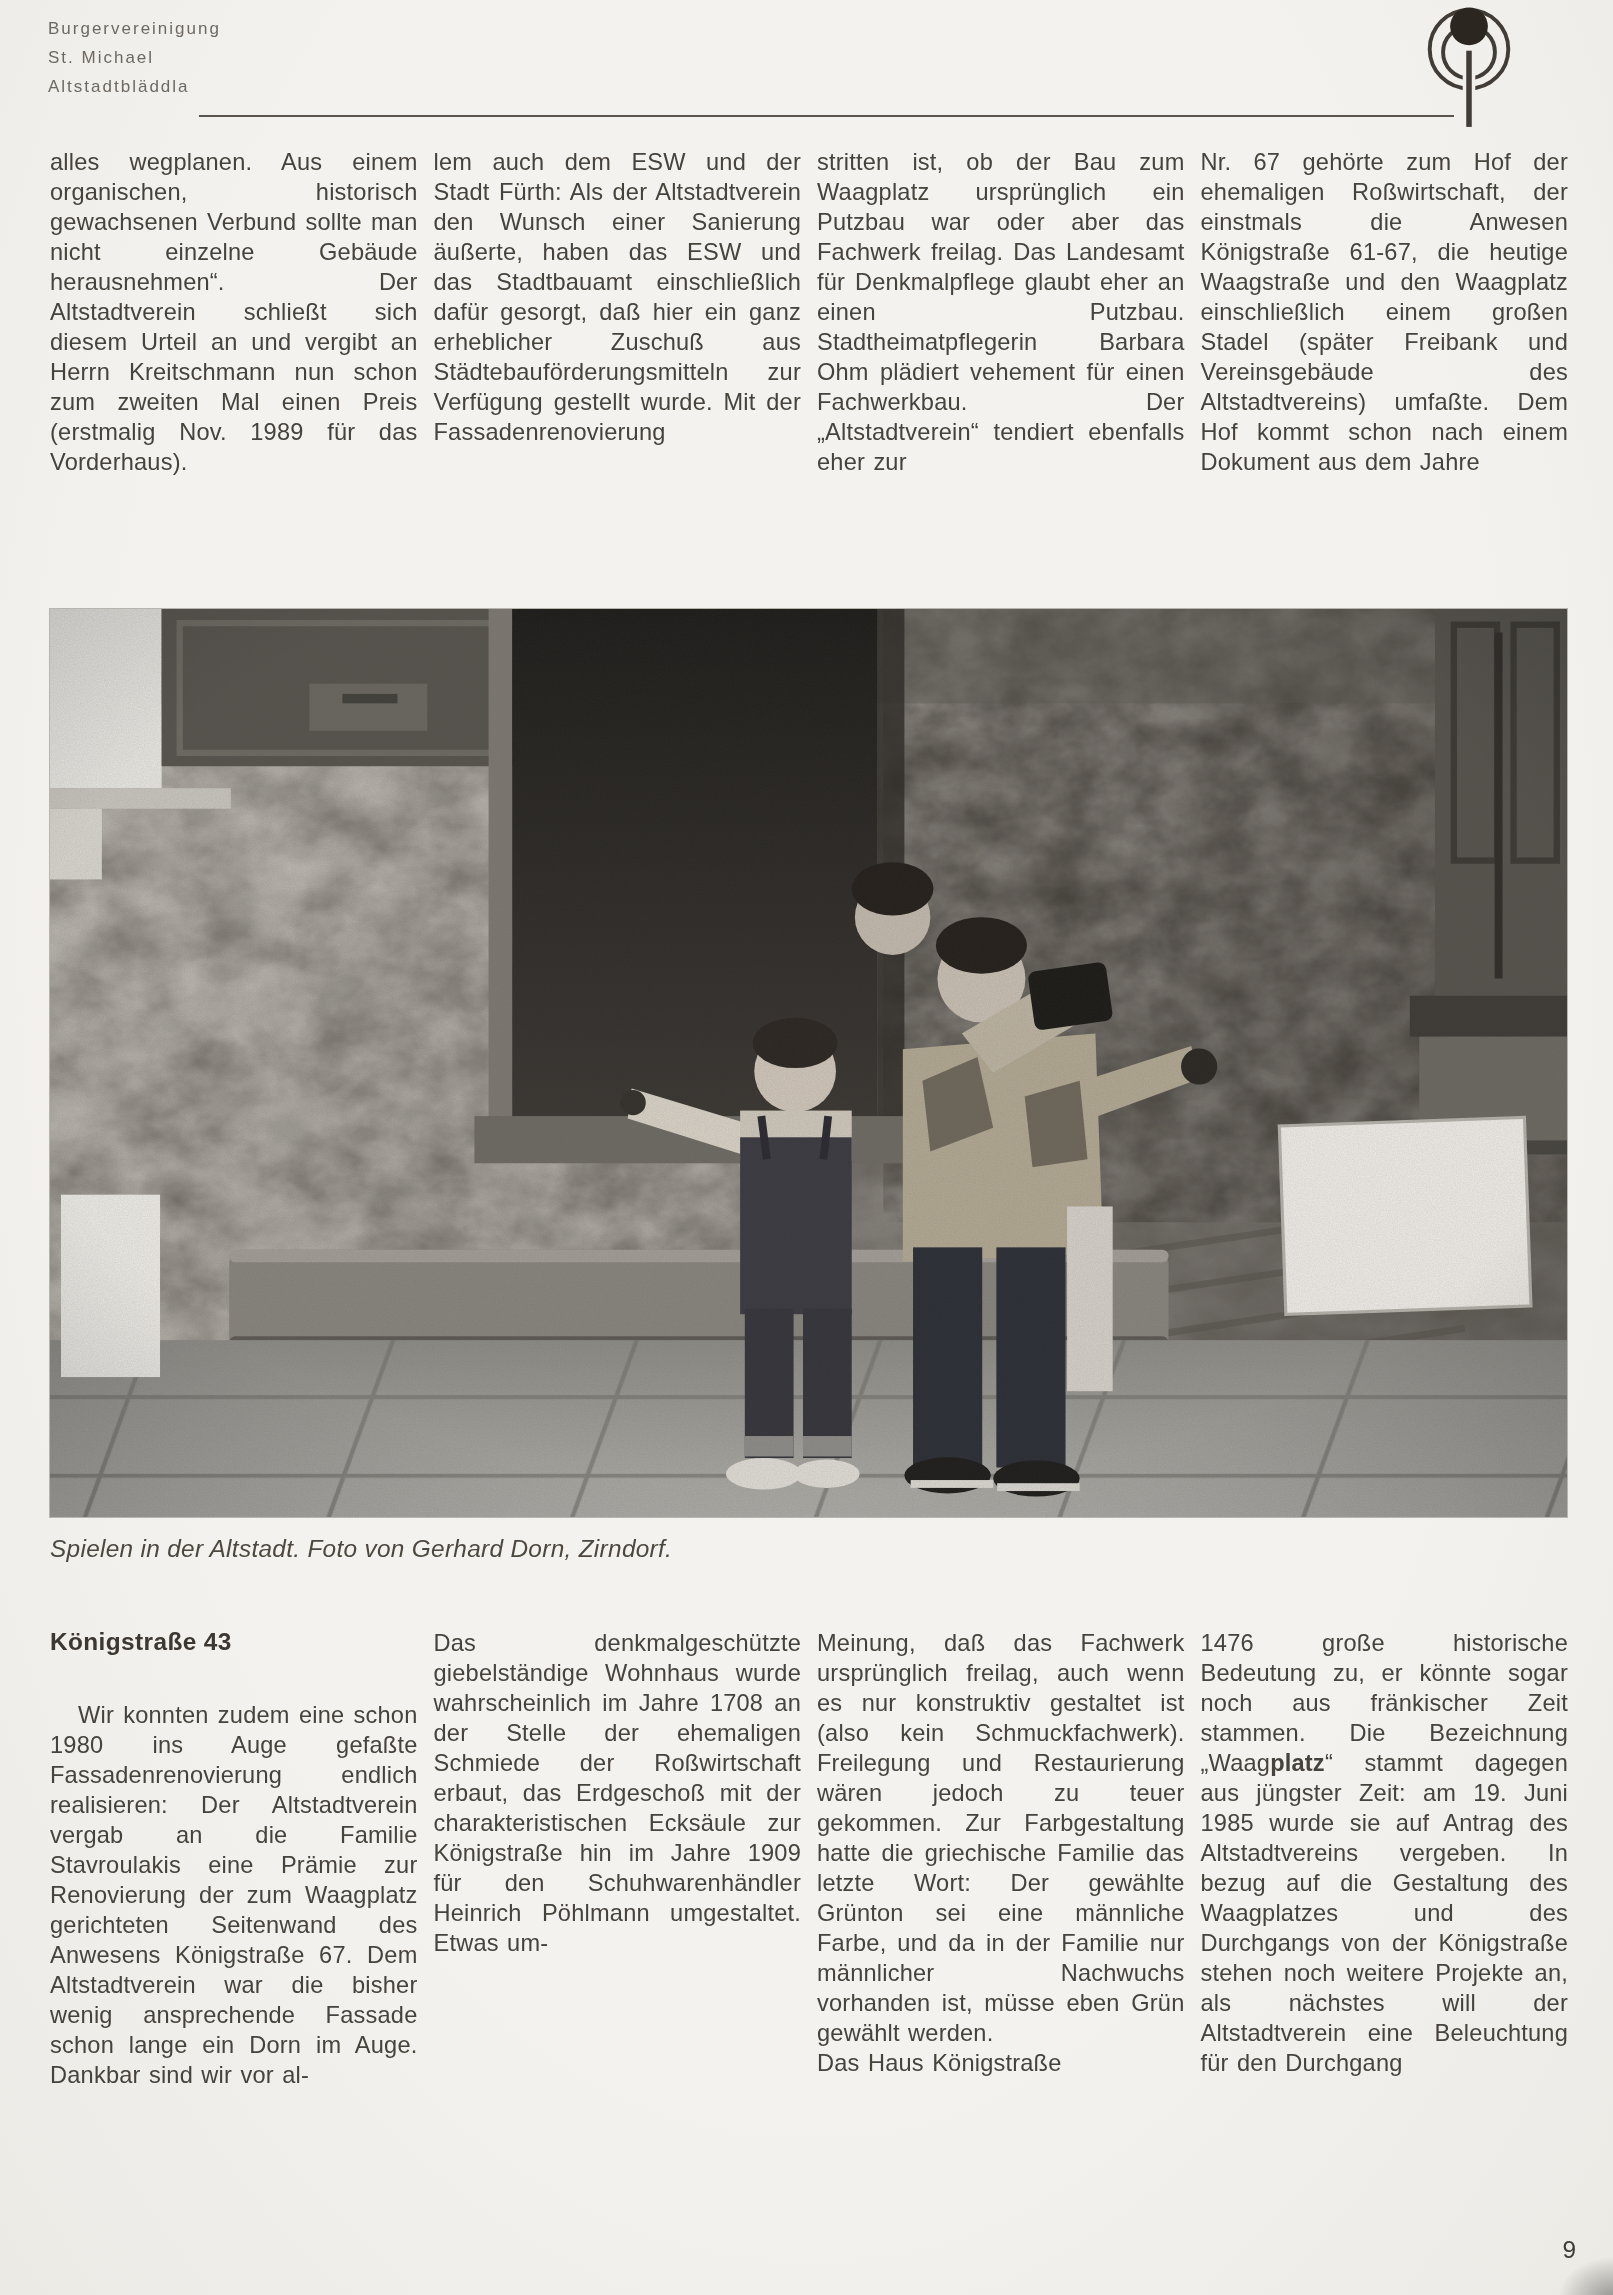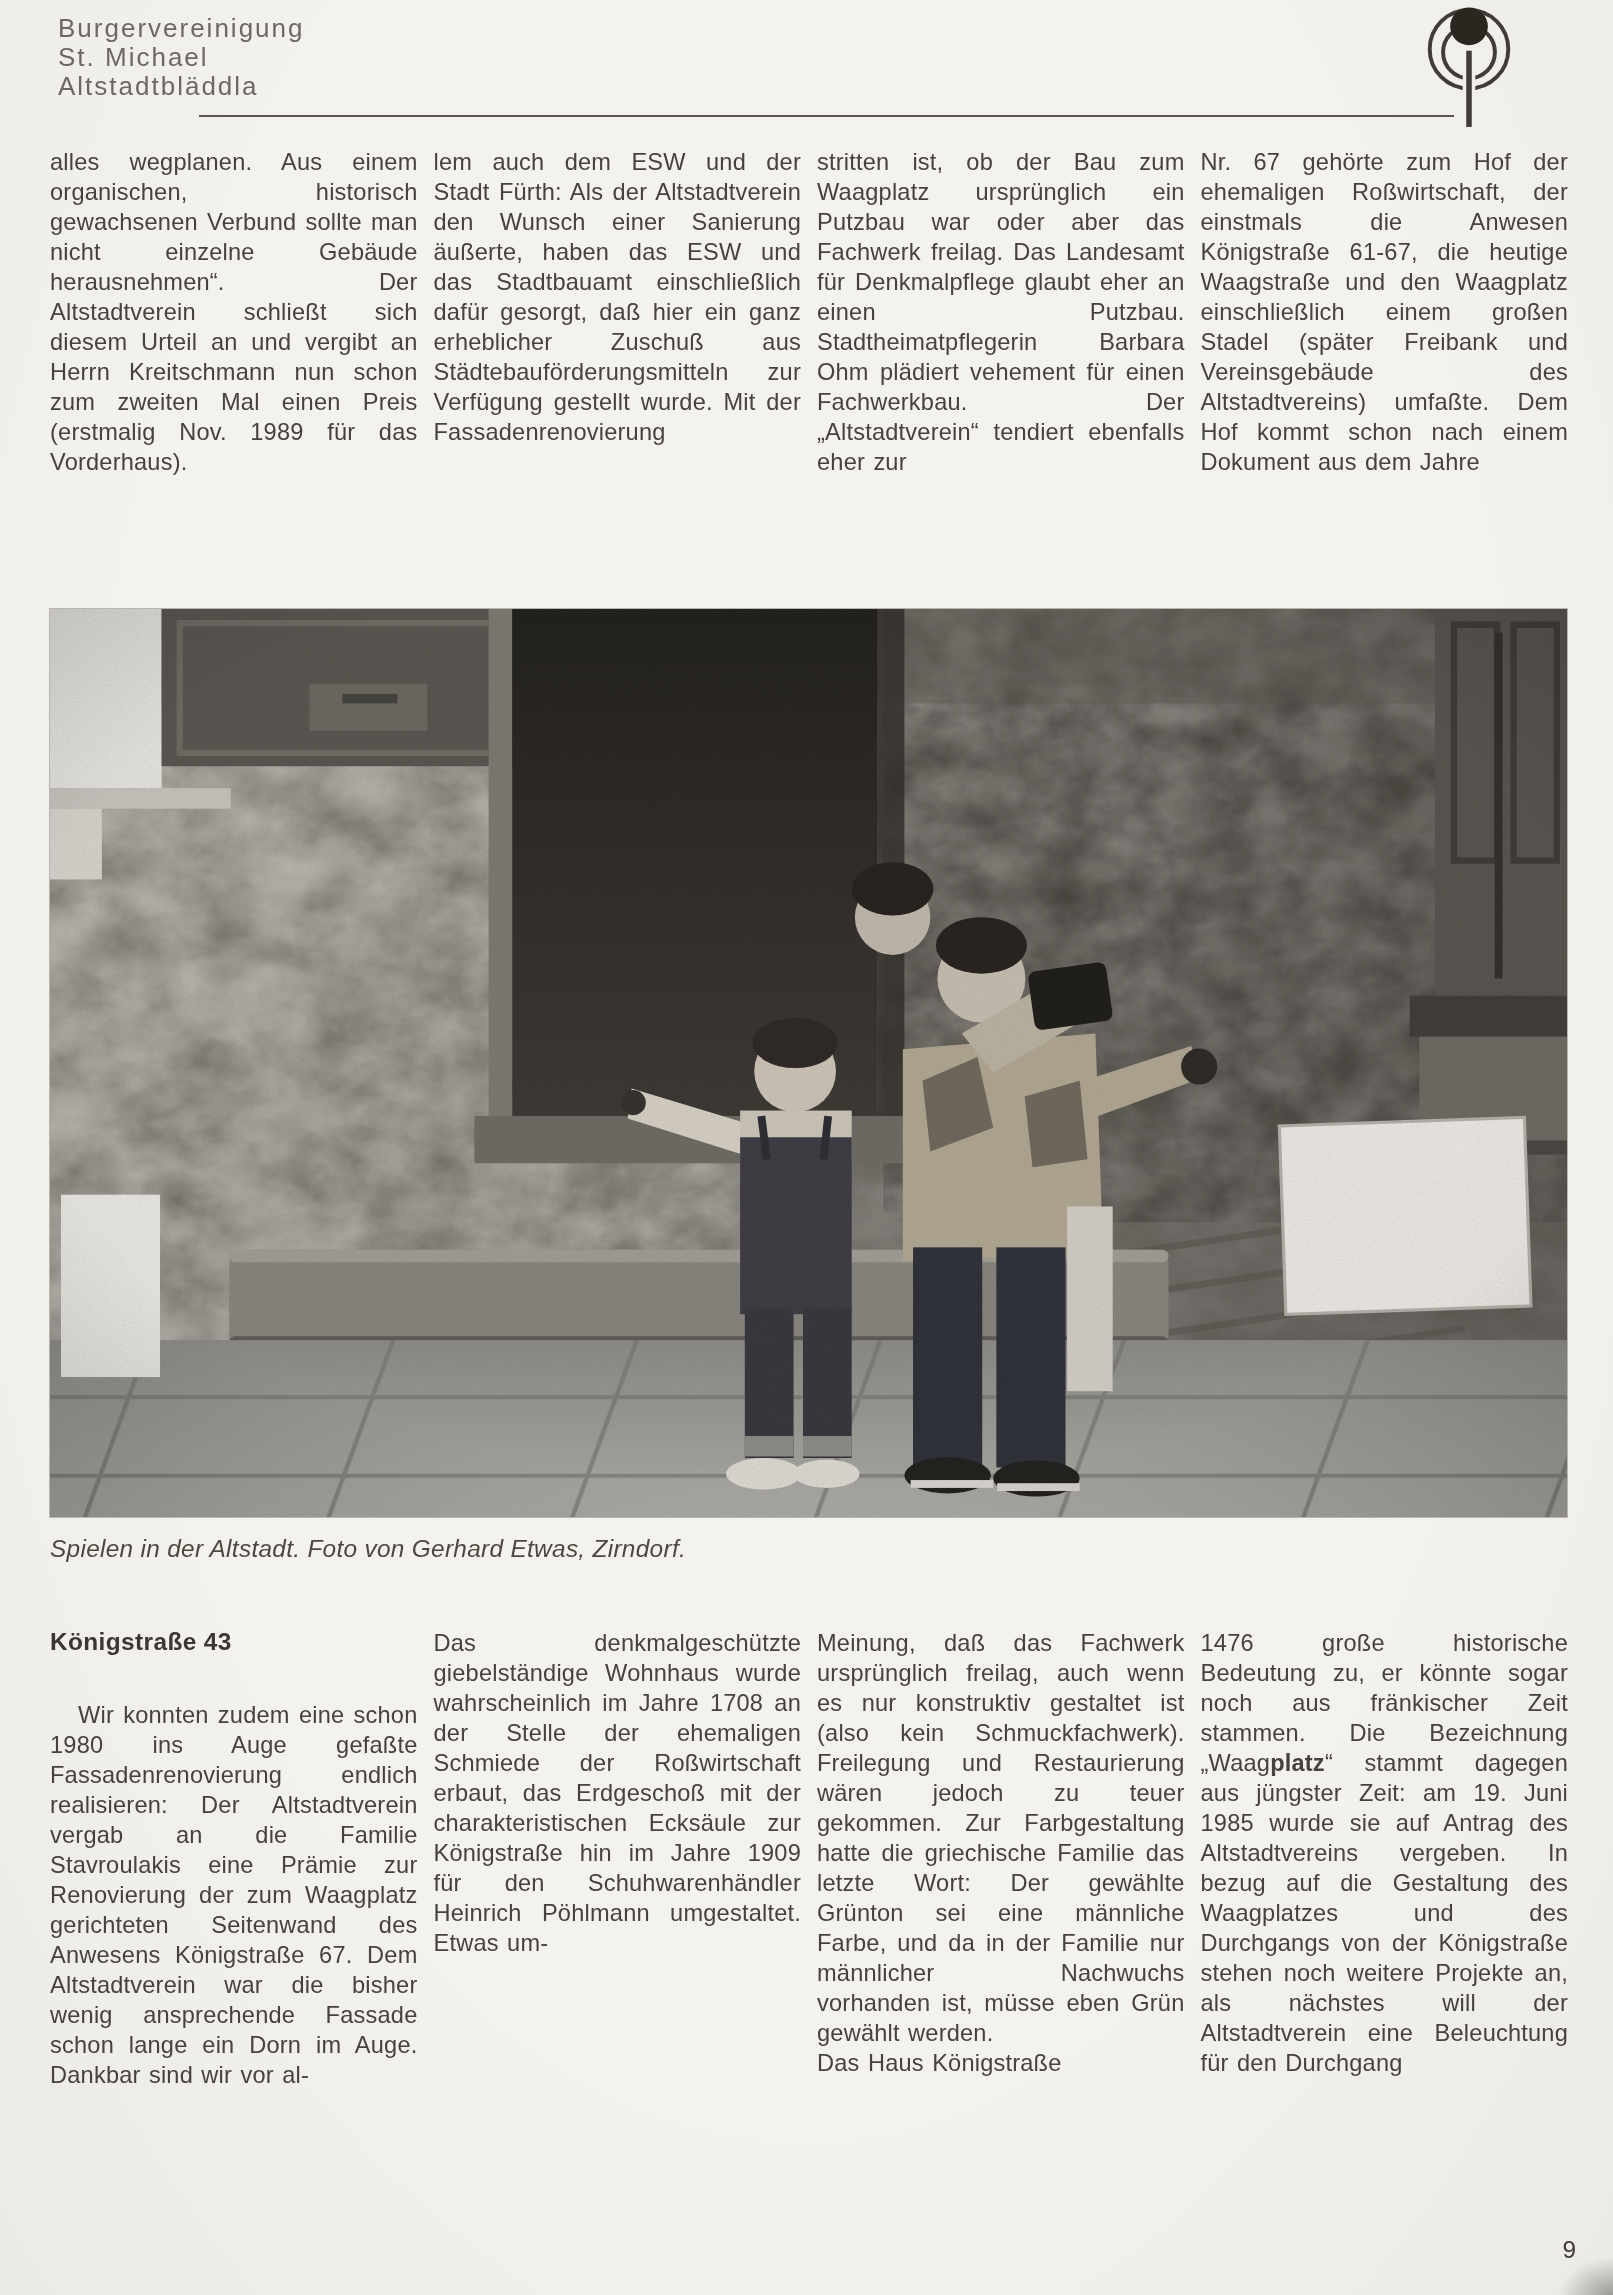--- a/index.html
+++ b/index.html
@@ -8,22 +8,22 @@
     width:1614px;height:2295px;
     margin:0 auto;
     background:#f1efeb;
     background-image:radial-gradient(ellipse at 50% 40%, #f4f2ee 60%, #eceae5 100%);
     font-family:"Liberation Sans", sans-serif;
     color:#45413b;
     overflow:hidden;
   }
   
   .masthead{
-    position:absolute;left:58px;top:14px;
-    font-size:26px;line-height:29px;
+    position:absolute;left:48px;top:14px;
+    font-size:17px;line-height:29px;
     letter-spacing:2px;color:#6d6962;
   }
   .masthead div{white-space:nowrap;}
   .head-rule{
     position:absolute;left:199px;top:115px;width:1255px;height:2.4px;
     background:#5a564f;
   }
   .logo{position:absolute;left:1414px;top:4.7px;}
   
   .cols{
@@ -244,21 +244,21 @@
           <ellipse cx="908" cy="1100" rx="48" ry="20" fill="#e0dcd6"></ellipse>
           <ellipse cx="988" cy="1100" rx="42" ry="18" fill="#e0dcd6"></ellipse>
         </g>
       </g>
 
       <rect x="0" y="0" width="1930" height="1155" filter="url(#grain)" opacity="0.3"></rect>
       <rect x="0" y="0" width="1930" height="1155" fill="url(#vig)"></rect>
     </svg>
   </figure>
 
-  <div class="caption">Spielen in der Altstadt. Foto von Gerhard Etwas, Zirndorf.</div>
+  <div class="caption">Spielen in der Altstadt. Foto von Gerhard Dorn, Zirndorf.</div>
 
   <section class="cols bottom-cols">
     <div class="col">
       <h2>Königstraße 43</h2>
       <p class="indent-first">Wir konnten zudem eine schon 1980 ins Auge gefaßte Fassadenrenovierung endlich realisieren: Der Altstadtverein vergab an die Familie Stavroulakis eine Prämie zur Renovierung der zum Waagplatz gerichteten Seitenwand des Anwesens Königstraße 67. Dem Altstadtverein war die bisher wenig ansprechende Fassade schon lange ein Dorn im Auge. Dankbar sind wir vor al-</p>
     </div>
     <div class="col">
       <p class="para-gap">Das denkmalgeschützte giebelständige Wohnhaus wurde wahrscheinlich im Jahre 1708 an der Stelle der ehemaligen Schmiede der Roßwirtschaft erbaut, das Erdgeschoß mit der charakteristischen Ecksäule zur Königstraße hin im Jahre 1909 für den Schuhwarenhändler Heinrich Pöhlmann umgestaltet. Etwas um-</p>
     </div>
     <div class="col">

